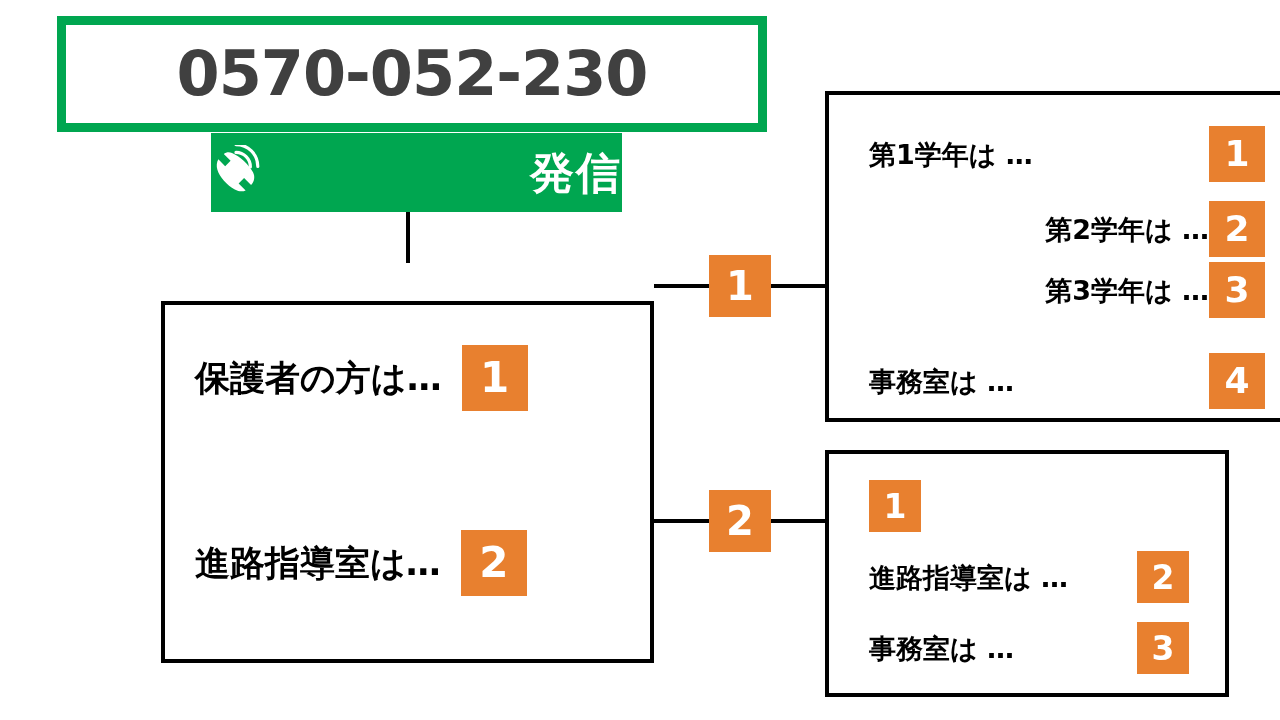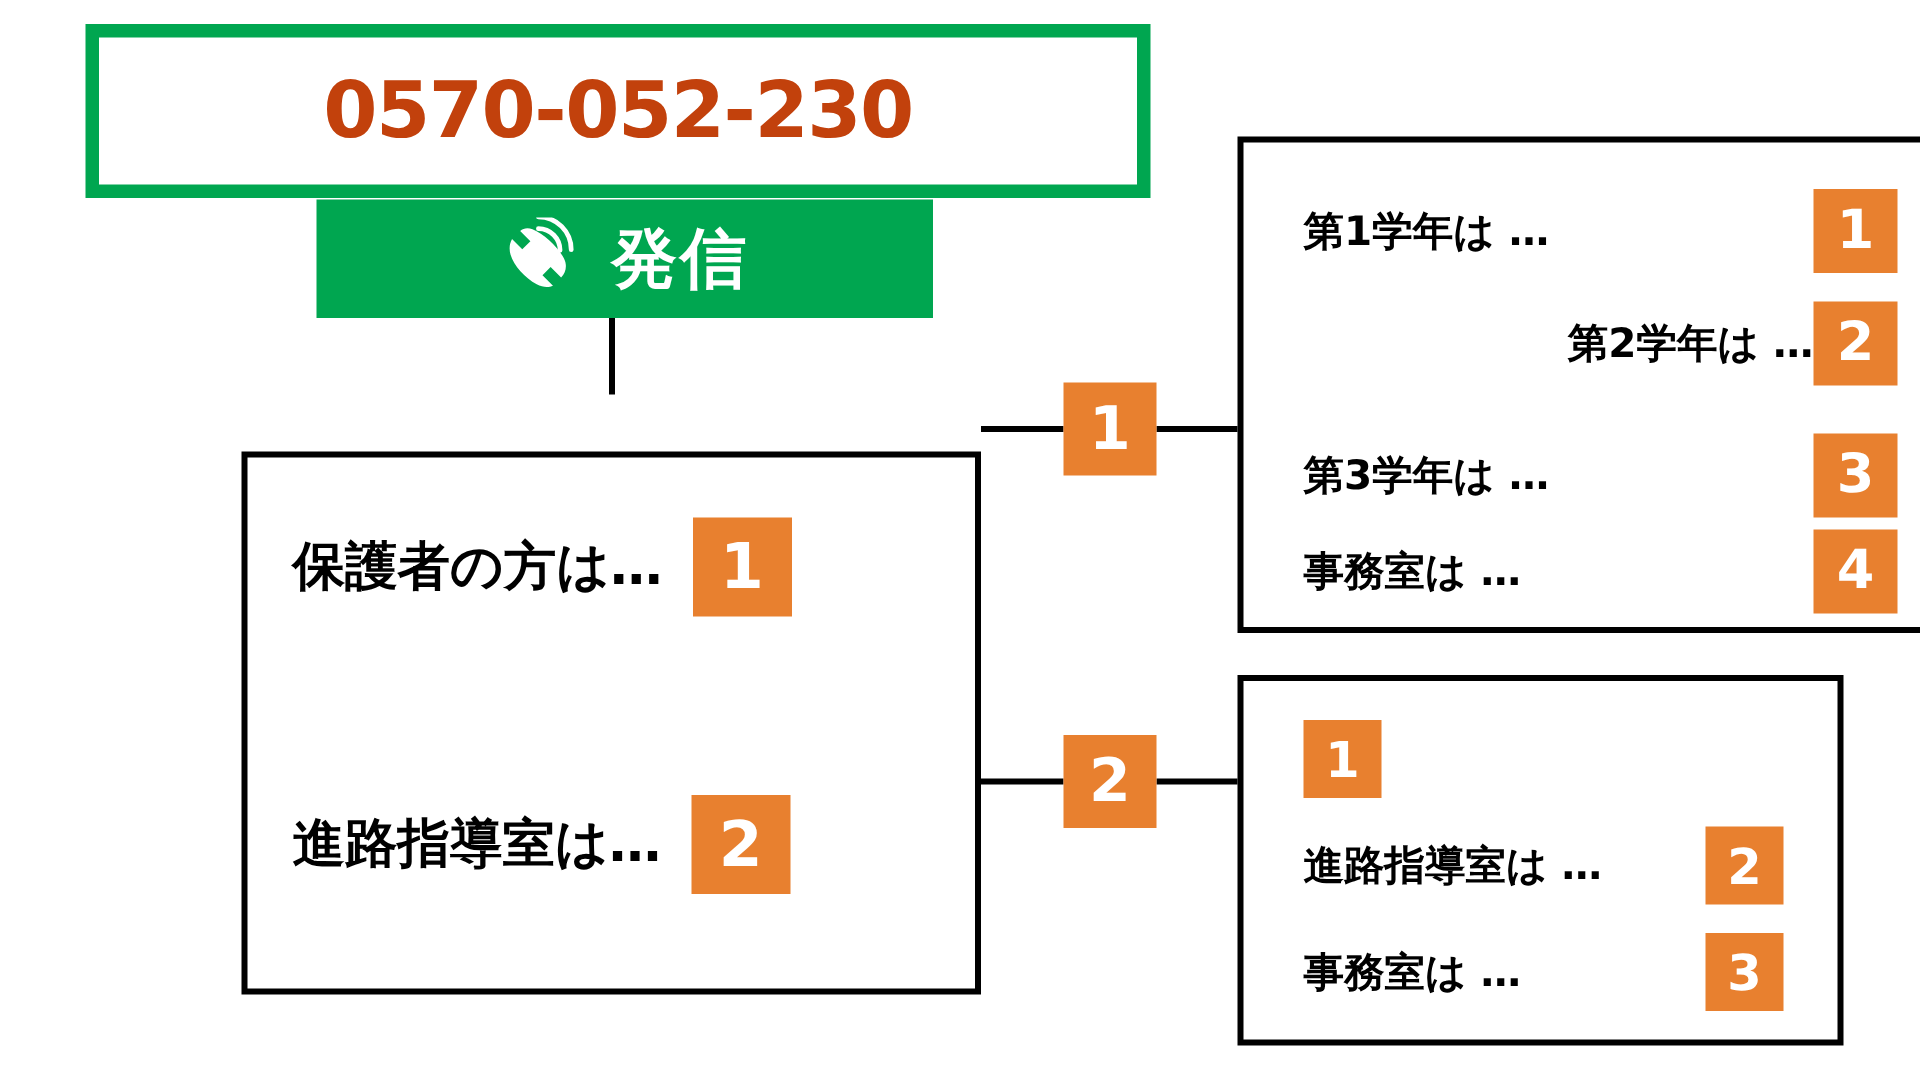--- a/index.html
+++ b/index.html
@@ -24,40 +24,40 @@
     width: 710px;
     height: 116px;
     box-sizing: border-box;
     border: 9px solid #00a650;
     background: #ffffff;
     display: flex;
     align-items: center;
     justify-content: center;
   }
   #phone-number {
-    font-size: 52px;
+    font-size: 62px;
     font-weight: bold;
     letter-spacing: -1px;
     line-height: 1;
-    color: #c2410c;
+    color: #404040;
     white-space: nowrap;
     font-family: "DejaVu Sans", "Liberation Sans", sans-serif;
   }
 
   
   #call-button {
     position: absolute;
     left: 211px;
     top: 133px;
     width: 411px;
     height: 79px;
     background: #00a650;
     display: flex;
     align-items: center;
-    justify-content: center;
+    justify-content: space-between;
     gap: 18px;
   }
   #call-icon { width: 56px; height: 56px; display: block; }
   #call-label {
     font-size: 44px;
     font-weight: bold;
     color: #ffffff;
     line-height: 1;
     letter-spacing: 2px;
   }
@@ -200,21 +200,21 @@
   <div class="sub-row" style="top:31px;">
     <span class="sub-row-label">第1学年は …</span>
     <span class="badge badge-md">1</span>
   </div>
 
   <div class="sub-row" style="top:106px;text-align:right;">
     <span class="sub-row-label">第2学年は …</span>
     <span class="badge badge-md">2</span>
   </div>
 
-  <div class="sub-row" style="top:194px;">
+  <div class="sub-row" style="top:167px;text-align:right;">
     <span class="sub-row-label">第3学年は …</span>
     <span class="badge badge-md">3</span>
   </div>
 
   <div class="sub-row" style="top:258px;">
     <span class="sub-row-label">事務室は  …</span>
     <span class="badge badge-md">4</span>
   </div>
 </div>
 

